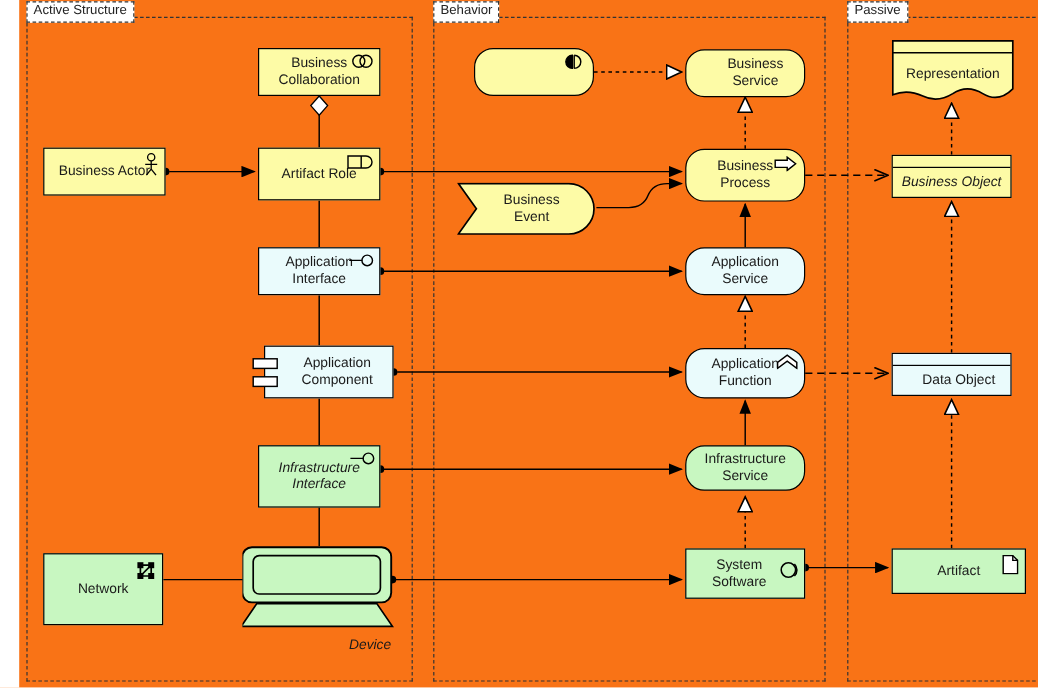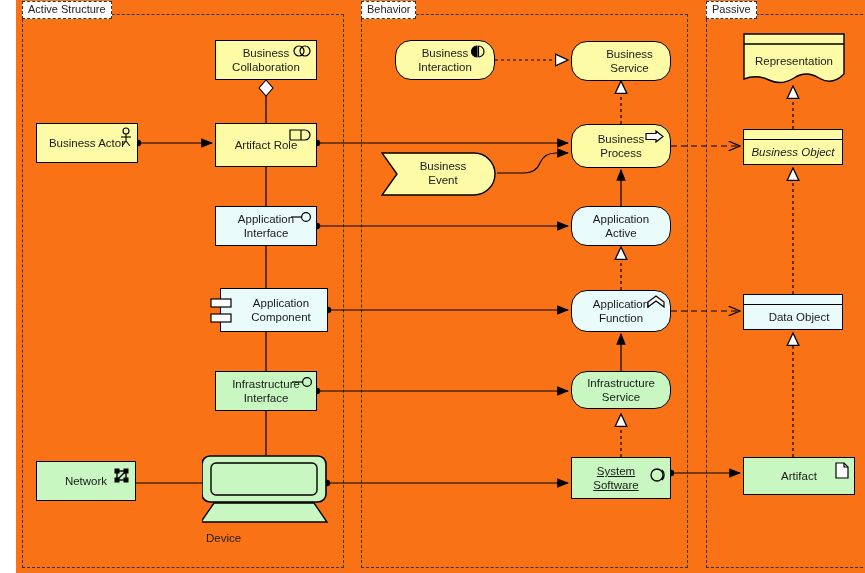--- a/index.html
+++ b/index.html
@@ -22,21 +22,21 @@
 
   .rounded{border-radius:16px;}
   .sq{border-radius:0;}
 
   
   .obj .band{position:absolute;left:0;top:0;right:0;height:9px;border-bottom:1.3px solid #000;}
 
   .badge{position:absolute;pointer-events:none;}
 
   
-  .caption{position:absolute;font-size:11.5px;color:#1a1a1a;text-align:left;}
+  .caption{position:absolute;font-size:11.5px;color:#1a1a1a;text-align:right;font-style:italic;}
 </style>
 </head>
 <body>
 
 <div id="canvas">
 
   <div class="lane" style="left:6px;top:14px;width:320px;height:552px;"></div>
   <div class="lane-tab" style="left:6px;top:1px;">Active Structure</div>
 
   <div class="lane" style="left:345px;top:14px;width:325px;height:552px;"></div>
@@ -159,29 +159,29 @@
   </div>
 
   <div class="node c-app sq" style="left:204px;top:288px;width:108px;height:44px;">
     <span class="lbl" style="padding-left:18px;">Application Component</span>
     <svg class="badge" style="left:-11px;top:8px;" width="26" height="30" viewBox="0 0 26 30">
       <rect x="1" y="2" width="20" height="8" fill="#fff" stroke="#000" stroke-width="1.2"></rect>
       <rect x="1" y="17" width="20" height="8" fill="#fff" stroke="#000" stroke-width="1.2"></rect>
     </svg>
   </div>
 
-  <div class="node c-tech sq" style="left:199px;top:371px;width:102px;height:40px;">
+  <div class="node c-tech sq" style="left:199px;top:371px;width:102px;height:52px;font-style:italic;">
     <span class="lbl">Infrastructure Interface</span>
     <svg class="badge" style="right:3px;top:4px;" width="22" height="12" viewBox="0 0 22 12">
       <line x1="1" y1="6" x2="12" y2="6" stroke="#000" stroke-width="1.2"></line>
       <circle cx="16" cy="6" r="4.4" fill="none" stroke="#000" stroke-width="1.2"></circle>
     </svg>
   </div>
 
-  <div class="node c-tech sq" style="left:20px;top:461px;width:100px;height:40px;">
+  <div class="node c-tech sq" style="left:20px;top:461px;width:100px;height:60px;">
     <span class="lbl">Network</span>
     <svg class="badge" style="right:5px;top:5px;" width="17" height="17" viewBox="0 0 17 17">
       <line x1="4" y1="4" x2="13" y2="4" stroke="#000" stroke-width="1.4"></line>
       <line x1="4" y1="13" x2="13" y2="13" stroke="#000" stroke-width="1.4"></line>
       <line x1="4" y1="4" x2="4" y2="13" stroke="#000" stroke-width="1.4"></line>
       <line x1="13" y1="4" x2="13" y2="13" stroke="#000" stroke-width="1.4"></line>
       <line x1="4" y1="13" x2="13" y2="4" stroke="#000" stroke-width="1.4"></line>
       <rect x="1.5" y="1.5" width="5" height="5" fill="#000"></rect>
       <rect x="10.5" y="1.5" width="5" height="5" fill="#000"></rect>
       <rect x="1.5" y="10.5" width="5" height="5" fill="#000"></rect>
@@ -190,21 +190,20 @@
   </div>
 
   <svg class="badge" style="left:186px;top:452px;" width="130" height="72" viewBox="0 0 130 72">
     <path d="M8,4 h108 a8,8 0 0 1 8,8 v30 a8,8 0 0 1 -8,8 h-108 a8,8 0 0 1 -8,-8 v-30 a8,8 0 0 1 8,-8 z" fill="#c8f7c1" stroke="#000" stroke-width="1.6"></path>
     <path d="M14,11 h96 a5,5 0 0 1 5,5 v22 a5,5 0 0 1 -5,5 h-96 a5,5 0 0 1 -5,-5 v-22 a5,5 0 0 1 5,-5 z" fill="#c8f7c1" stroke="#000" stroke-width="1.4"></path>
     <path d="M12,51 h100 l13,19 h-126 z" fill="#c8f7c1" stroke="#000" stroke-width="1.4"></path>
   </svg>
   <div class="caption" style="left:190px;top:532px;width:120px;">Device</div>
 
   <div class="node c-biz rounded" style="left:379px;top:40px;width:100px;height:40px;">
-    <span class="lbl">Business Interaction</span>
     <svg class="badge" style="right:6px;top:4px;" width="20" height="13" viewBox="0 0 20 13">
       <path d="M9,1 A5.5,5.5 0 0 0 9,12 z" fill="#000" stroke="#000" stroke-width="1.1"></path>
       <path d="M10.5,1 A5.5,5.5 0 0 1 10.5,12" fill="none" stroke="#000" stroke-width="1.2"></path>
       <line x1="10.5" y1="1" x2="10.5" y2="12" stroke="#000" stroke-width="1.2"></line>
     </svg>
   </div>
 
   <div class="node c-biz rounded" style="left:555px;top:41px;width:100px;height:40px;padding-left:17px;">
     <span class="lbl">Business Service</span>
   </div>
@@ -216,35 +215,35 @@
   </svg>
 
   <div class="node c-biz rounded" style="left:555px;top:124px;width:100px;height:44px;">
     <span class="lbl">Business Process</span>
     <svg class="badge" style="right:5px;top:5px;" width="20" height="13" viewBox="0 0 20 13">
       <path d="M1,3.5 h10 v-2.5 l7,5.5 l-7,5.5 v-2.5 h-10 z" fill="#fff" stroke="#000" stroke-width="1.2"></path>
     </svg>
   </div>
 
   <div class="node c-app rounded" style="left:555px;top:206px;width:100px;height:40px;">
-    <span class="lbl">Application Active</span>
+    <span class="lbl">Application Service</span>
   </div>
 
   <div class="node c-app rounded" style="left:555px;top:290px;width:100px;height:42px;">
     <span class="lbl">Application Function</span>
     <svg class="badge" style="right:5px;top:4px;" width="18" height="13" viewBox="0 0 18 13">
       <path d="M1,12 L1,7 L9,1 L17,7 L17,12 L9,6 z" fill="#fff" stroke="#000" stroke-width="1.2"></path>
     </svg>
   </div>
 
   <div class="node c-tech rounded" style="left:555px;top:371px;width:100px;height:38px;">
     <span class="lbl">Infrastructure Service</span>
   </div>
 
-  <div class="node c-tech sq" style="left:555px;top:457px;width:100px;height:42px;text-decoration:underline;">
+  <div class="node c-tech sq" style="left:555px;top:457px;width:100px;height:42px;">
     <span class="lbl" style="padding-right:14px;">System Software</span>
     <svg class="badge" style="right:3px;top:8px;" width="18" height="18" viewBox="0 0 18 18">
       <circle cx="8" cy="9" r="6" fill="none" stroke="#000" stroke-width="1.3"></circle>
       <path d="M13,4 A7,7 0 0 1 13,14" fill="none" stroke="#000" stroke-width="1.3"></path>
     </svg>
   </div>
 
   <svg class="badge" style="left:727px;top:33px;" width="102" height="55" viewBox="0 0 102 55">
     <path d="M1,1 h100 v40 q-12,12 -25,4 q-13,-8 -25,0 q-13,8 -25,2 q-13,-6 -25,-1 z" fill="#fdfba6" stroke="#000" stroke-width="1.4"></path>
     <line x1="1" y1="11" x2="101" y2="11" stroke="#000" stroke-width="1.3"></line>

